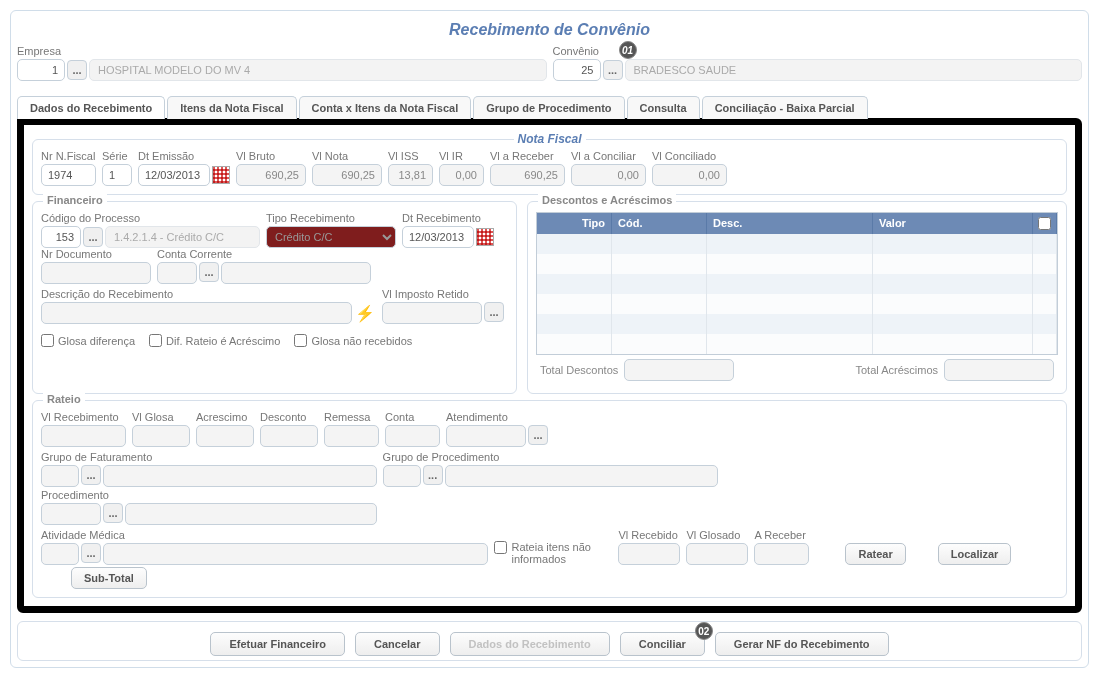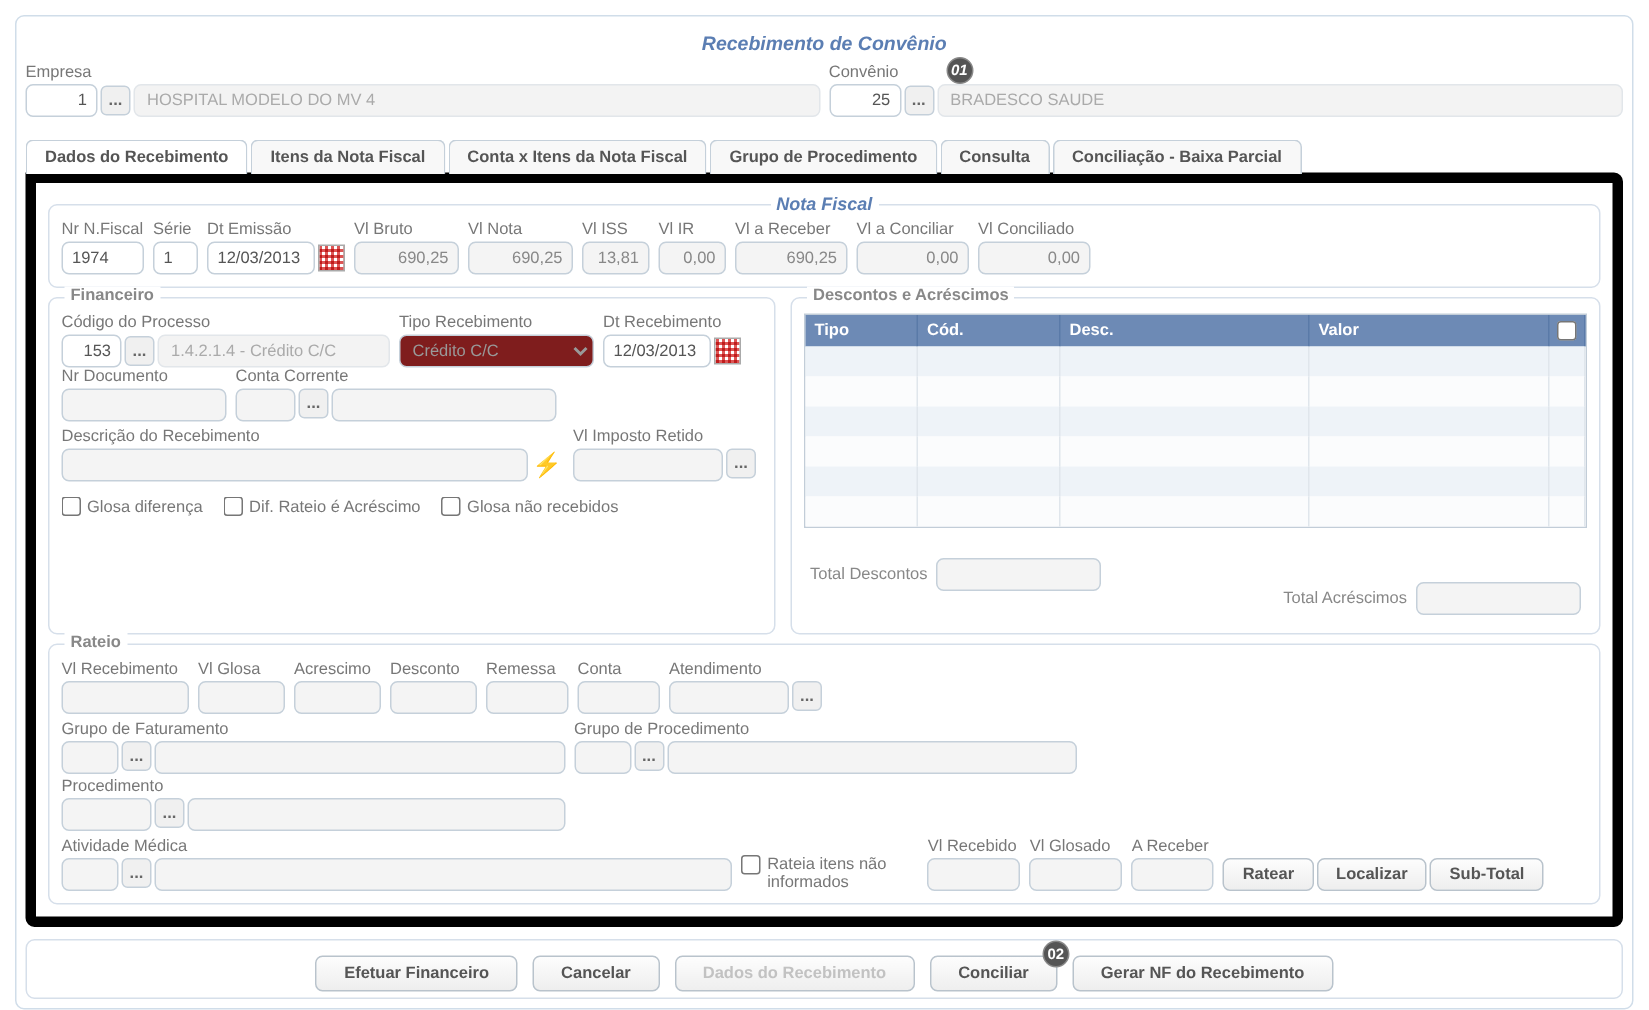--- a/index.html
+++ b/index.html
@@ -14,21 +14,21 @@
   border: 1px solid #d0dde9;
   border-radius: 6px;
   padding: 6px;
   background: #fff;
 }
 .title {
   text-align: center;
   color: #5b7eb3;
   font-weight: bold;
   font-style: italic;
-  font-size: 13px;
+  font-size: 16px;
   margin: 4px 0 6px;
 }
 .row { display: flex; align-items: flex-end; gap: 2px; flex-wrap: wrap; }
 .field { display: flex; flex-direction: column; margin-right: 4px; }
 .label { color: #777; font-size: 11px; margin-bottom: 2px; white-space: nowrap; }
 input.txt, .txt {
   border: 1px solid #c5d0da;
   border-radius: 5px;
   background: #f4f4f4;
   padding: 3px 6px;
@@ -123,21 +123,21 @@
 .cb input { width: 13px; height: 13px; }
 
 
 .grid { border: 1px solid #c2cdd8; width: 100%; }
 .grid-head { display: flex; background: #6d8ab5; color: #fff; font-weight: bold; font-size: 11px; }
 .grid-head .c { padding: 4px 6px; border-right: 1px solid #5a7aa8; }
 .grid-body .r { display: flex; height: 20px; }
 .grid-body .r:nth-child(odd){ background:#eef3f8; }
 .grid-body .r:nth-child(even){ background:#fbfcfd; }
 .grid-body .c { border-right: 1px solid #e0e6ec; padding: 2px 6px; }
-.c1{width:75px;} .c2{width:95px;} .c3{flex:1;} .c4{width:160px;} .c5{width:24px; display:flex;align-items:center;justify-content:center;}
+.c1{width:75px;text-align:right;} .c2{width:95px;} .c3{flex:1;} .c4{width:160px;} .c5{width:24px; display:flex;align-items:center;justify-content:center;}
 .grid-foot { display:flex; justify-content: space-between; padding: 4px; align-items:center; gap:8px;}
 .grid-foot .lbl { color:#888; }
 .grid-foot .box { width:110px; height:22px; border:1px solid #c5d0da; border-radius:5px; background:#f4f4f4;}
 
 select.combo {
   border:1px solid #c5d0da; border-radius:5px; background:#7f1d1d; height:22px; padding:2px 4px; font-size:11px; color:#999; width:130px;
 }
 
 .bolt {
   width:22px; height:22px; border:none; background:none;
@@ -146,21 +146,21 @@
 }
 
 
 .actions { display:flex; gap:10px; justify-content:center; padding:10px 0 4px; margin-top:8px; border:1px solid #d6dfea; border-radius:6px;}
 .btn {
   border:1px solid #b9c3cc; border-radius:5px;
   background:linear-gradient(#fdfdfd,#eeeeee);
   padding:5px 18px; font-weight:bold; font-size:11px; color:#555; cursor:pointer;
 }
 .btn.disabled { color:#c2c2c2; cursor:default; }
-.btn.sm { padding:4px 12px; }
+.btn.sm { padding:4px 12px;margin-left:30px; }
 
 
 .badge {
   position:absolute; width:18px; height:18px; border-radius:50%;
   background:#555; color:#fff; font-size:10px; font-weight:bold;
   display:flex; align-items:center; justify-content:center;
   border:1px solid #888;
 }
 .rel { position: relative; }
 
@@ -181,21 +181,21 @@
         <div class="long-display">HOSPITAL MODELO DO MV 4</div>
       </div>
     </div>
     <div class="header-group rel" style="width:50%;">
       <span class="label">Convênio</span>
       <div class="hr">
         <input class="txt w ra" style="width: 48px;" value="25">
         <button class="btn-lov">...</button>
         <div class="long-display">BRADESCO SAUDE</div>
       </div>
-      <div class="badge" style="top:-4px; left:78px;font-style:italic;">01</div>
+      <div class="badge" style="top:-4px; left:66px;font-style:italic;">01</div>
     </div>
   </div>
 
   <div class="tabbar">
     <div class="tab active">Dados do Recebimento</div>
     <div class="tab">Itens da Nota Fiscal</div>
     <div class="tab">Conta x Itens da Nota Fiscal</div>
     <div class="tab">Grupo de Procedimento</div>
     <div class="tab">Consulta</div>
     <div class="tab">Conciliação - Baixa Parcial</div>
@@ -379,21 +379,21 @@
                 <div class="c c4"></div>
                 <div class="c c5"></div>
               </div>
           </div>
         </div>
         <div class="grid-foot">
           <div style="display:flex;align-items:center;gap:6px;text-align:right;">
             <span class="lbl">Total Descontos</span>
             <div class="box"></div>
           </div>
-          <div style="display:flex;align-items:center;gap:6px;margin-top:32px;">
+          <div style="display:flex;align-items:center;gap:6px;">
             <span class="lbl">Total Acréscimos</span>
             <div class="box"></div>
           </div>
         </div>
       </div>
     </div>
 
     <div class="fs">
       <span class="legend">Rateio</span>
       <div class="row">

